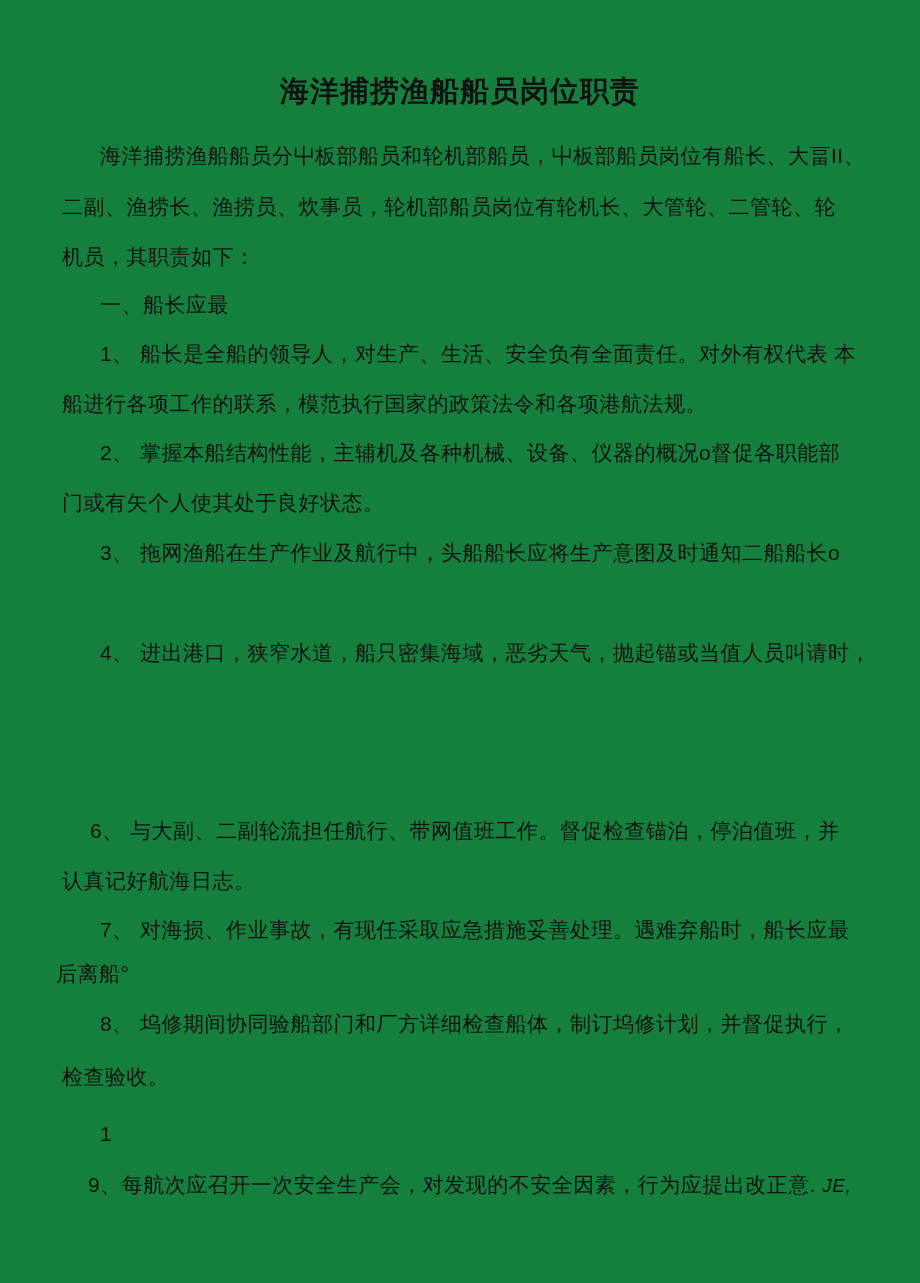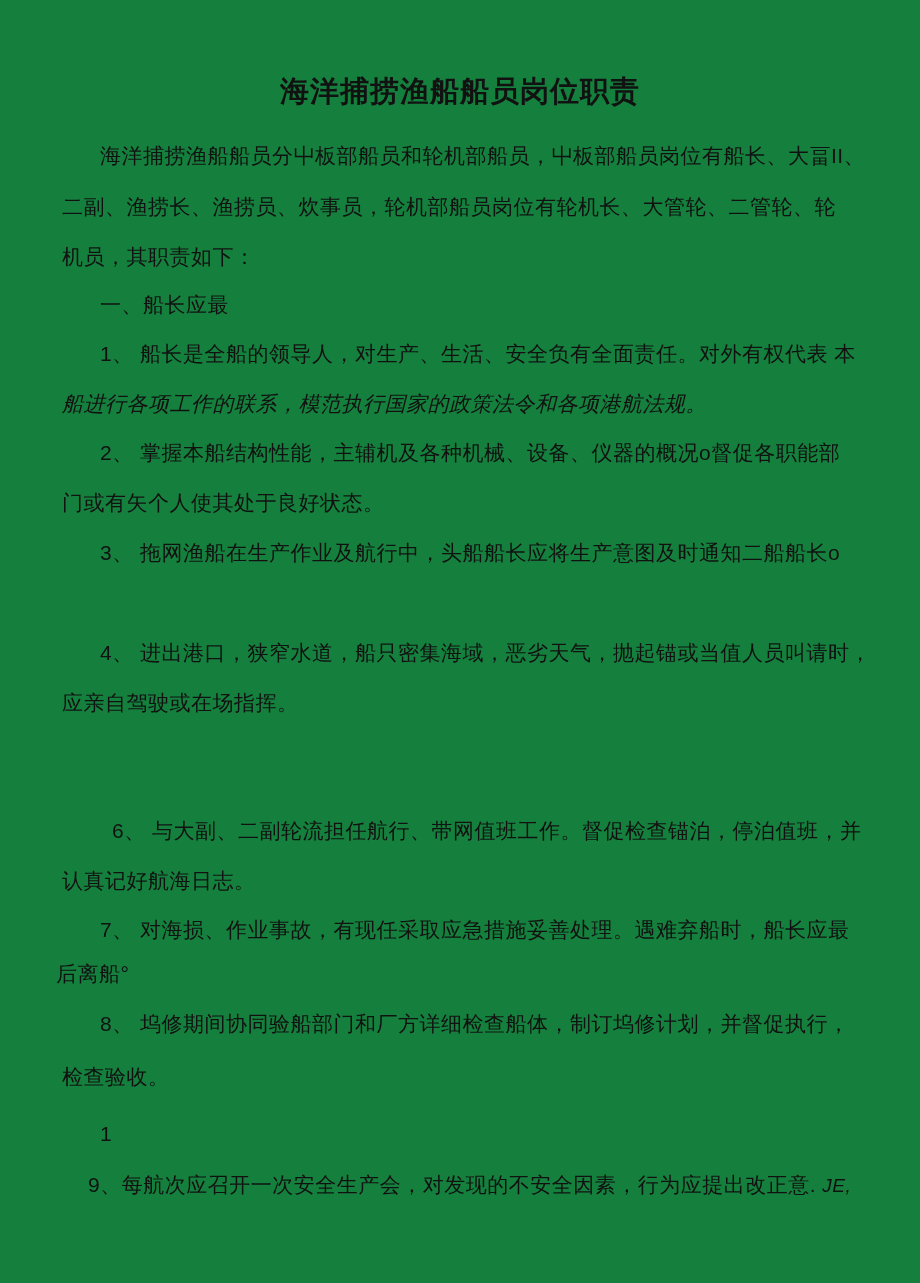--- a/index.html
+++ b/index.html
@@ -44,27 +44,26 @@
 
 <div class="page">
 
   <div class="doc-title">海洋捕捞渔船船员岗位职责</div>
 
   <div class="line" style="top:140px; left:100px;">海洋捕捞渔船船员分屮板部船员和轮机部船员，屮板部船员岗位有船长、大畐II、</div>
   <div class="line" style="top:191px; left:62px;">二副、渔捞长、渔捞员、炊事员，轮机部船员岗位有轮机长、大管轮、二管轮、轮</div>
   <div class="line" style="top:241px; left:62px;">机员，其职责如下：</div>
   <div class="line" style="top:289px; left:100px;">一、船长应最</div>
   <div class="line" style="top:338px; left:100px;">1、 船长是全船的领导人，对生产、生活、安全负有全面责任。对外有权代表 本</div>
-  <div class="line" style="top:388px; left:62px;font-style:italic;">船进行各项工作的联系，模范执行国家的政策法令和各项港航法规。</div>
+  <div class="line" style="top:388px; left:62px;">船进行各项工作的联系，模范执行国家的政策法令和各项港航法规。</div>
   <div class="line" style="top:437px; left:100px;">2、 掌握本船结构性能，主辅机及各种机械、设备、仪器的概况o督促各职能部</div>
   <div class="line" style="top:487px; left:62px;">门或有矢个人使其处于良好状态。</div>
   <div class="line" style="top:537px; left:100px;">3、 拖网渔船在生产作业及航行中，头船船长应将生产意图及时通知二船船长o</div>
   <div class="line" style="top:637px; left:100px;">4、 进出港口，狭窄水道，船只密集海域，恶劣天气，抛起锚或当值人员叫请时，</div>
-  <div class="line" style="top:687px; left:62px;">应亲自驾驶或在场指挥。</div>
-  <div class="line" style="top:815px; left:112px;text-align:right;">6、 与大副、二副轮流担任航行、带网值班工作。督促检查锚泊，停泊值班，并</div>
+  <div class="line" style="top:815px; left:90px;text-align:right;">6、 与大副、二副轮流担任航行、带网值班工作。督促检查锚泊，停泊值班，并</div>
   <div class="line" style="top:865px; left:62px;">认真记好航海日志。</div>
   <div class="line" style="top:914px; left:100px;">7、 对海损、作业事故，有现任采取应急措施妥善处理。遇难弃船时，船长应最</div>
   <div class="line" style="top:958px; left:56px;">后离船°</div>
   <div class="line" style="top:1008px; left:100px;">8、 坞修期间协同验船部门和厂方详细检查船体，制订坞修计划，并督促执行，</div>
   <div class="line" style="top:1061px; left:62px;">检查验收。</div>
   <div class="line" style="top:1118px; left:100px;">1</div>
   <div class="line" style="top:1169px; left:88px;"><span>9、每航次应召开一次安全生产会，对发现的不安全因素，行为应提出改正意. </span><span class="italic-suffix">JE,</span></div>
 
 </div>
 

